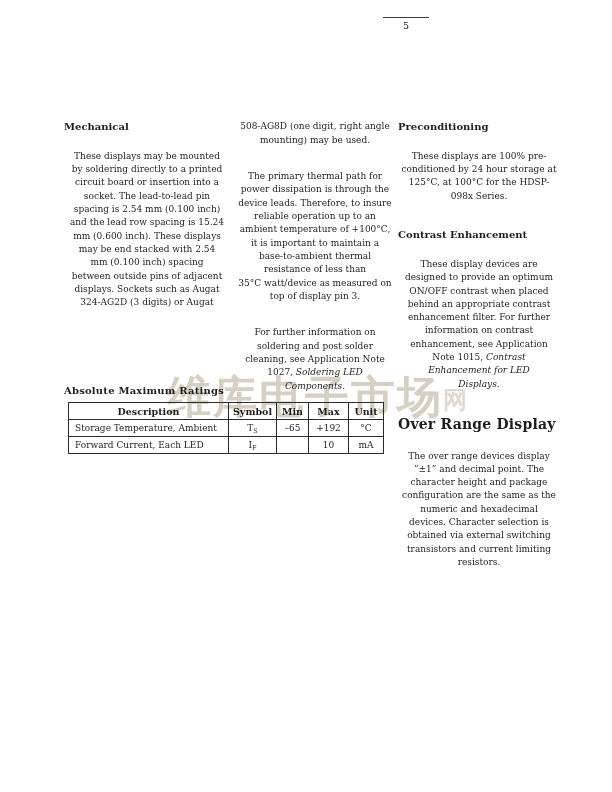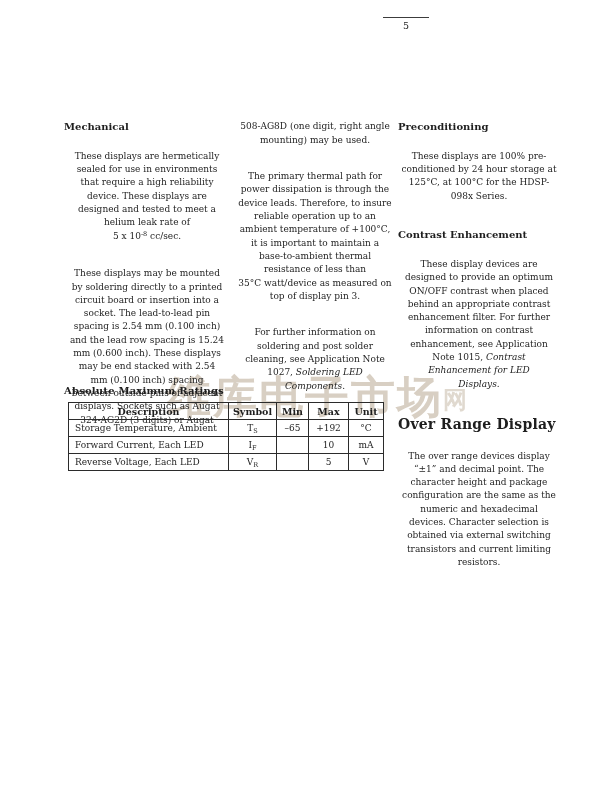--- a/index.html
+++ b/index.html
@@ -58,27 +58,20 @@
 
 <div class="page">
 
   <div class="pg-rule"></div>
   <div class="pg-num">5</div>
 
   <div class="watermark"><span>维库电子市场</span><span class="wm-suffix">网</span></div>
 
   <div class="col col-left">
     <div class="h">Mechanical</div>
-    <div class="p"><span>These displays are hermetically
-sealed for use in environments
-that require a high reliability
-device. These displays are
-designed and tested to meet a
-helium leak rate of
-5 x 10</span><span class="sup">-8</span><span> cc/sec.</span></div>
     <div class="p">These displays may be mounted
 by soldering directly to a printed
 circuit board or insertion into a
 socket. The lead-to-lead pin
 spacing is 2.54 mm (0.100 inch)
 and the lead row spacing is 15.24
 mm (0.600 inch). These displays
 may be end stacked with 2.54
 mm (0.100 inch) spacing
 between outside pins of adjacent
@@ -159,23 +152,16 @@
       <td>+192</td>
       <td>°C</td>
     </tr>
     <tr>
       <td class="desc">Forward Current, Each LED</td>
       <td><span>I</span><span class="symsub">F</span></td>
       <td></td>
       <td>10</td>
       <td>mA</td>
     </tr>
-    <tr>
-      <td class="desc">Reverse Voltage, Each LED</td>
-      <td><span>V</span><span class="symsub">R</span></td>
-      <td></td>
-      <td>5</td>
-      <td>V</td>
-    </tr>
   </tbody>
     </table>
 
 </div>
 
 </body></html>

